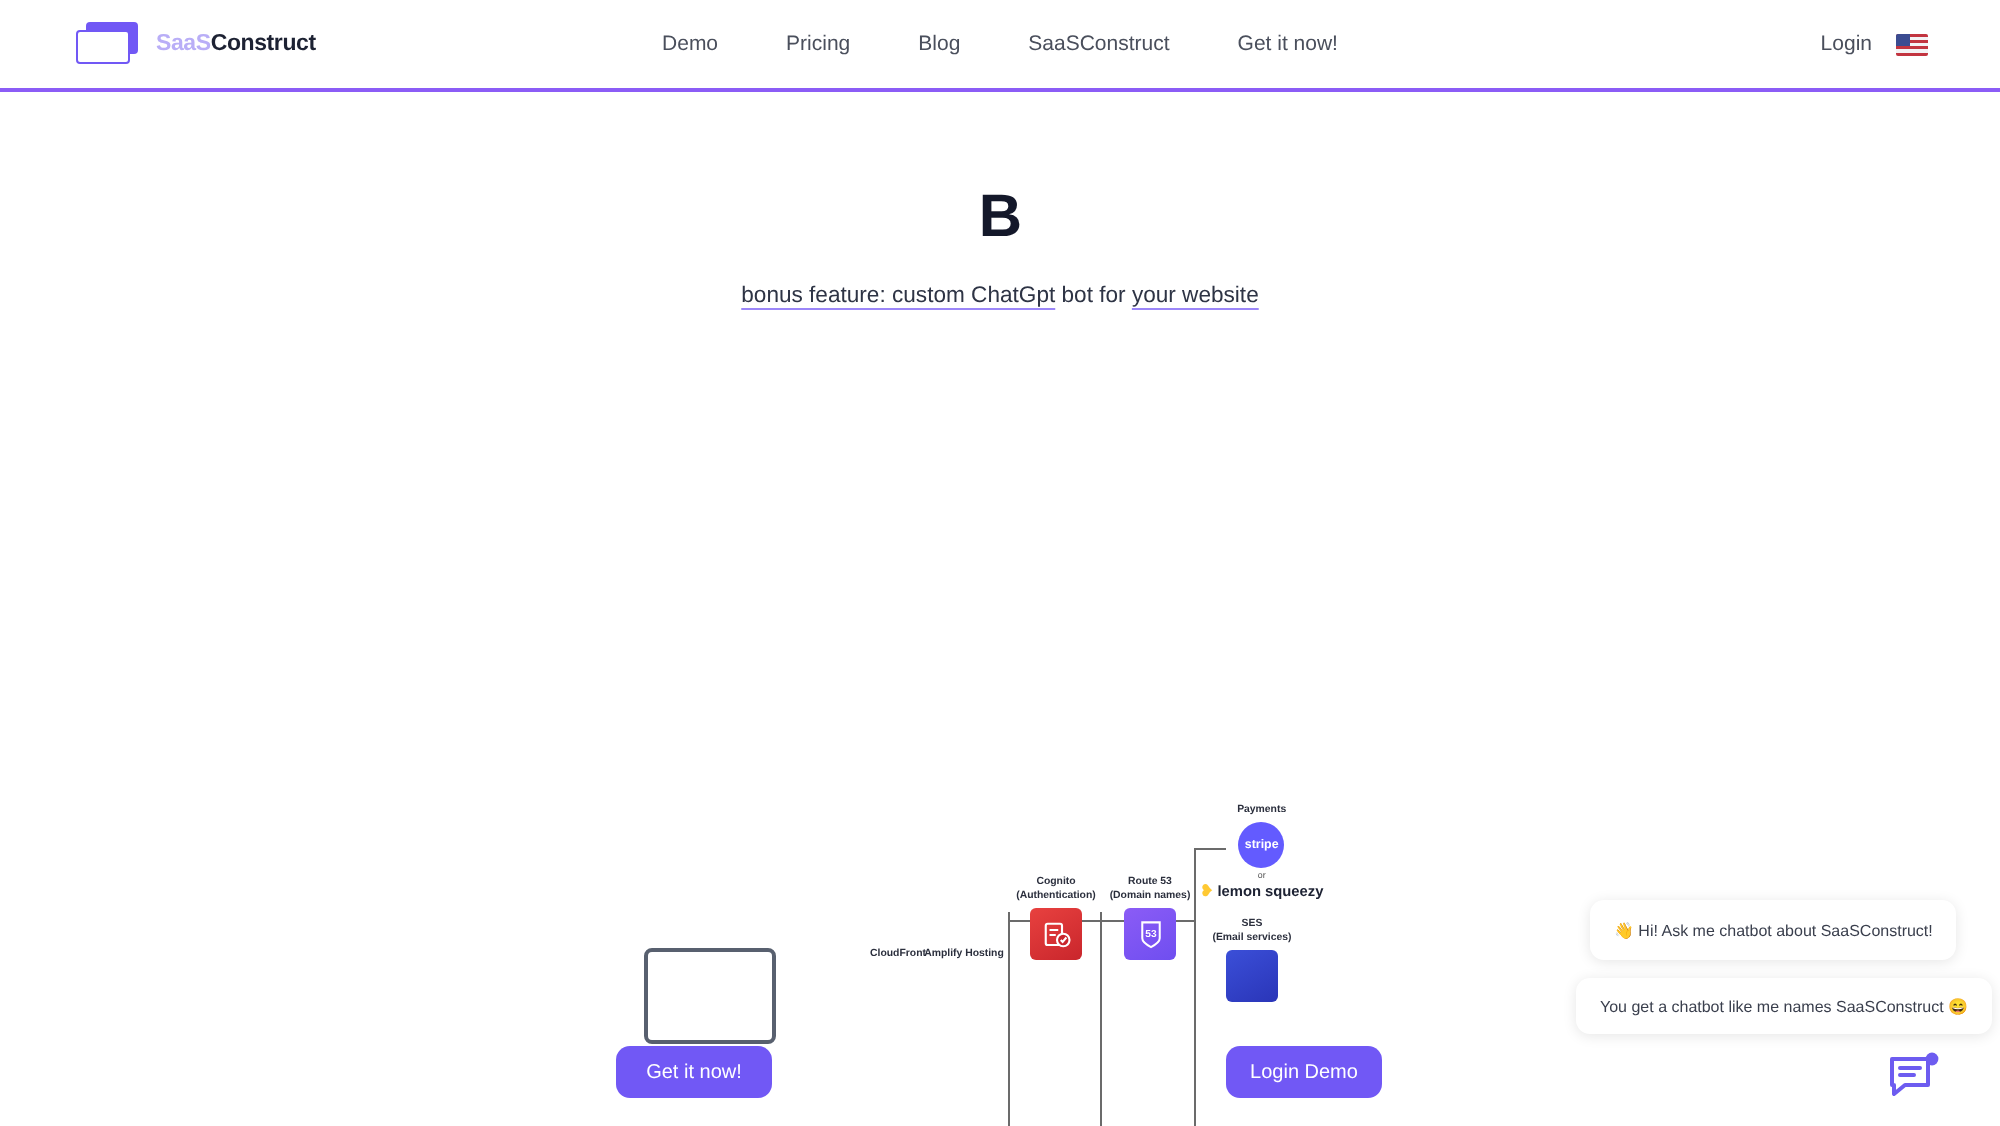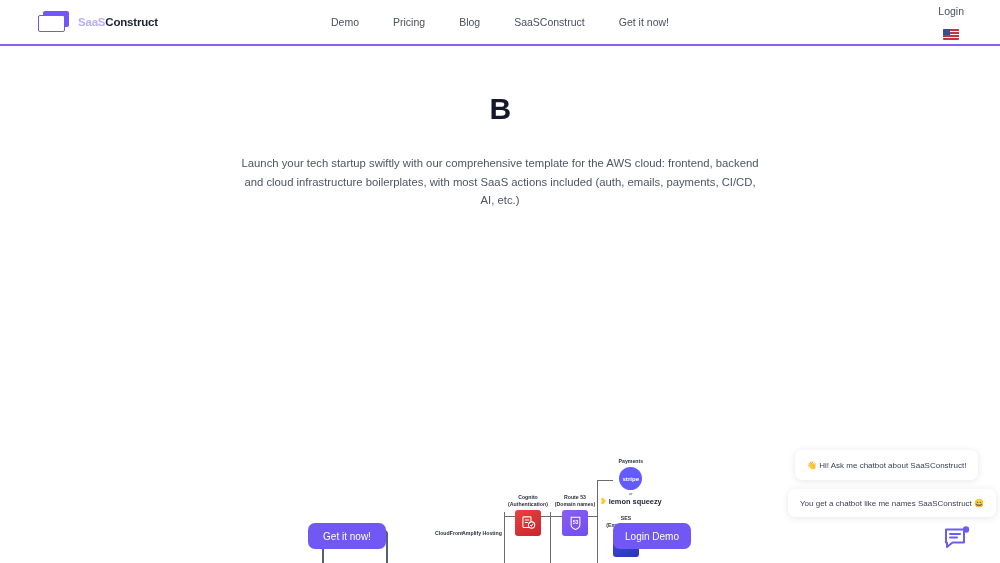--- a/index.html
+++ b/index.html
@@ -43,21 +43,21 @@
     position: absolute; left: 0; right: 0;
     display: flex; justify-content: center; gap: 34px;
   }
   .nav a {
     font-size: 10.5px; color: #4a4f5c; text-decoration: none;
     white-space: nowrap;
   }
 
   .header-right {
     position: absolute; right: 36px;
-    display: flex; align-items: center; gap: 12px; flex-direction: column;
+    display: flex; align-items: center; gap: 12px;
   }
   .login-link { font-size: 10.5px; color: #4a4f5c; text-decoration: none; }
   .flag {
     width: 16px; height: 11px; border-radius: 1px;
     background: linear-gradient(#c23540 0 14%, #f3f3f5 14% 28%, #c23540 28% 42%,
                 #f3f3f5 42% 56%, #c23540 56% 70%, #f3f3f5 70% 85%, #c23540 85% 100%);
     position: relative; overflow: hidden; cursor: pointer;
   }
   .flag::before {
     content: ""; position: absolute; left: 0; top: 0;
@@ -197,21 +197,23 @@
   </nav>
 
   <div class="header-right">
     <a href="#" class="login-link">Login</a>
     <span class="flag"></span>
   </div>
 </div>
 
 <div class="hero">
   <h1>B</h1>
-  <p>Launch your tech startup swiftly with our comprehensive template for the AWS cloud: frontend, backend and cloud infrastructure boilerplates, with most SaaS actions included (auth, emails, payments, CI/CD, AI, etc.)</p>
+  <div class="bonus">
+    <span class="u">bonus feature: custom ChatGpt</span><span> bot for </span><span class="u">your website</span>
+  </div>
 </div>
 
 <div class="diagram">
 
   <div class="line v" style="left:504px; top:290px; height:118px;"></div>
   <div class="line v" style="left:550px; top:290px; height:118px;"></div>
   <div class="line v" style="left:597px; top:258px; height:150px;"></div>
   <div class="line h" style="left:504px; top:294px; width:93px;"></div>
 
   <div class="line h" style="left:597px; top:258px; width:16px;"></div>

